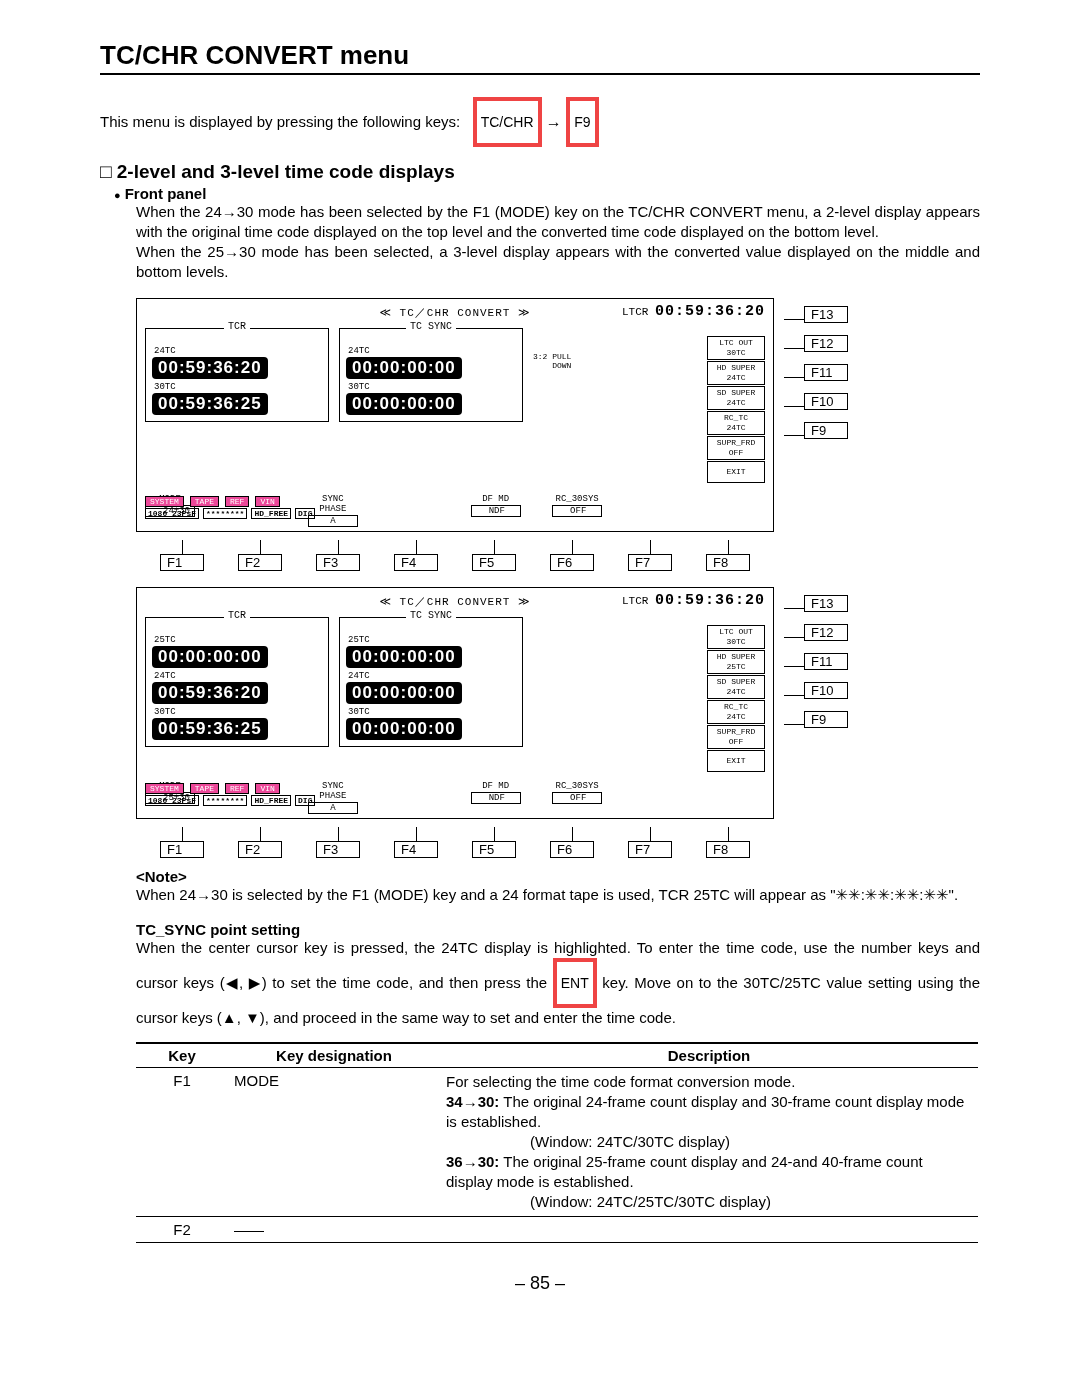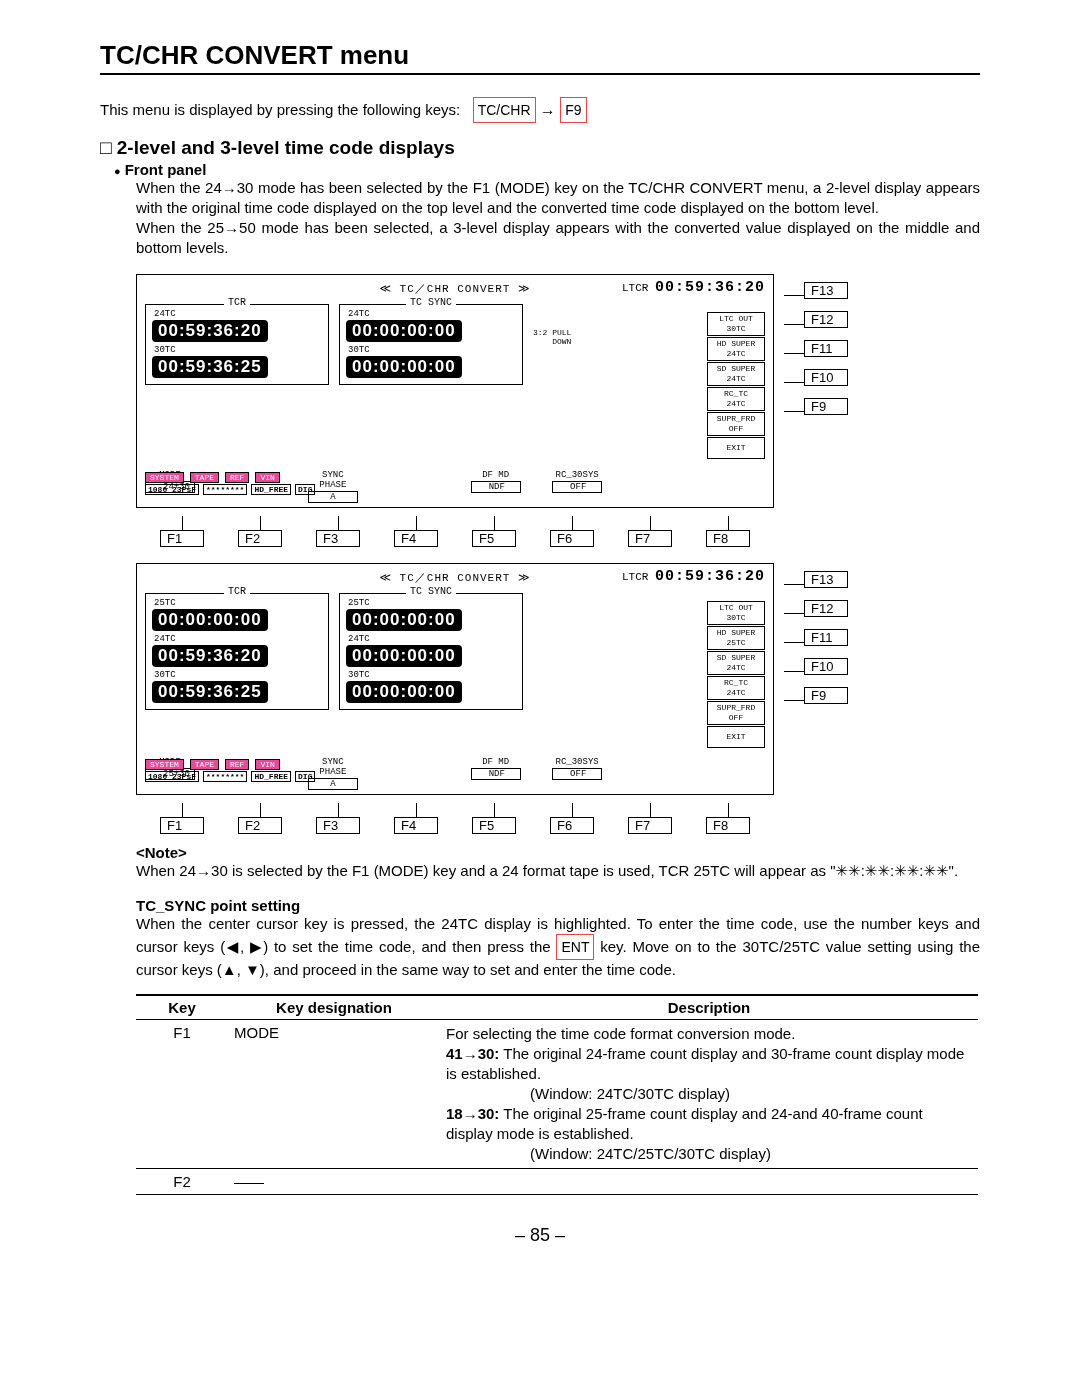--- a/index.html
+++ b/index.html
@@ -19,22 +19,22 @@
     font-weight: bold;
     margin: 0 0 2px 0;
     padding-bottom: 2px;
     border-bottom: 2px solid #000;
   }
   .intro {
     font-size: 15px;
     margin: 22px 0 14px 0;
   }
   .keybox {
-    border: 1px solid #ef4444;
-    padding: 3px 4px;
+    border: 4px solid #ef4444;
+    padding: 12px 4px;
     font-size: 14px;
     display: inline-block;
     line-height: 18px;
   }
   .arrow { font-size: 16px; }
   h2 {
     font-size: 19px;
     font-weight: bold;
     margin: 10px 0 0 0;
   }
@@ -88,21 +88,21 @@
   .ltcr .big { font-size: 15px; font-weight: bold; letter-spacing: 1px; }
   .scr-cols {
     display: flex;
     gap: 10px;
   }
   .tc-group {
     flex: 0 0 auto;
   }
   .group-fs {
     border: 1px solid #000;
-    padding: 3px 6px 4px 6px;
+    padding: 16px 6px 4px 6px;
     position: relative;
     margin-top: 6px;
   }
   .group-fs .legend {
     position: absolute;
     top: -8px;
     left: 50%;
     transform: translateX(-50%);
     background: #fff;
     padding: 0 4px;
@@ -268,21 +268,21 @@
     <span class="keybox">TC/CHR</span>
     <span class="arrow"> → </span>
     <span class="keybox">F9</span>
   </p>
 
   <h2>
     <span>□ </span><span>2-level and 3-level time code displays</span>
   </h2>
   <div class="sub"><span class="bullet">●</span><span>Front panel</span></div>
   <p class="para">When the 24→30 mode has been selected by the F1 (MODE) key on the TC/CHR CONVERT menu, a 2-level display appears with the original time code displayed on the top level and the converted time code displayed on the bottom level.</p>
-  <p class="para">When the 25→50 mode has been selected, a 3-level display appears with the converted value displayed on the middle and bottom levels.</p>
+  <p class="para">When the 25→30 mode has been selected, a 3-level display appears with the converted value displayed on the middle and bottom levels.</p>
 
   <div class="diagram-wrap">
     <div class="diagram-row">
       <div class="vtrscreen">
         <div class="scr-title">≪ TC／CHR  CONVERT ≫</div>
         <div class="ltcr">
           <span>LTCR</span>
           <span class="big">00:59:36:20</span>
         </div>
         <div class="scr-cols">
@@ -609,23 +609,23 @@
         <th style="width:200px;">Key designation</th>
         <th>Description</th>
       </tr>
     </thead>
     <tbody>
       <tr>
         <td style="text-align:center;">F1</td>
         <td>MODE</td>
         <td class="desc-block">
           <span>For selecting the time code format conversion mode.</span><br>
-          <b>41→30:</b> <span>The original 24-frame count display and 30-frame count display mode is established.</span>
+          <b>34→30:</b> <span>The original 24-frame count display and 30-frame count display mode is established.</span>
           <span class="indent">(Window: 24TC/30TC display)</span>
-          <b>18→30:</b> <span>The original 25-frame count display and 24-and 40-frame count display mode is established.</span>
+          <b>36→30:</b> <span>The original 25-frame count display and 24-and 40-frame count display mode is established.</span>
           <span class="indent">(Window: 24TC/25TC/30TC display)</span>
         </td>
       </tr>
       <tr>
         <td style="text-align:center;">F2</td>
         <td>——</td>
         <td></td>
       </tr>
     </tbody>
   </table>

